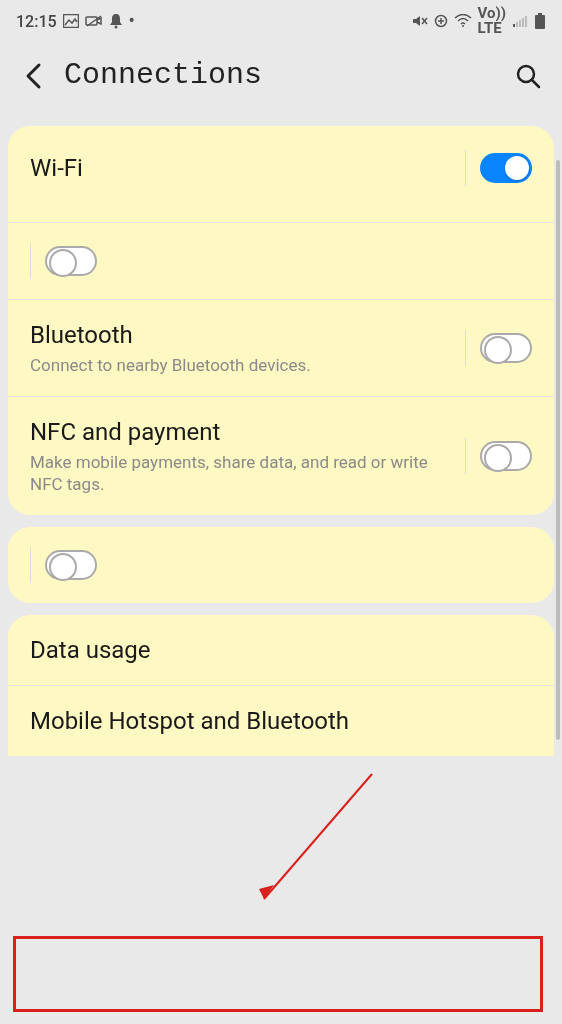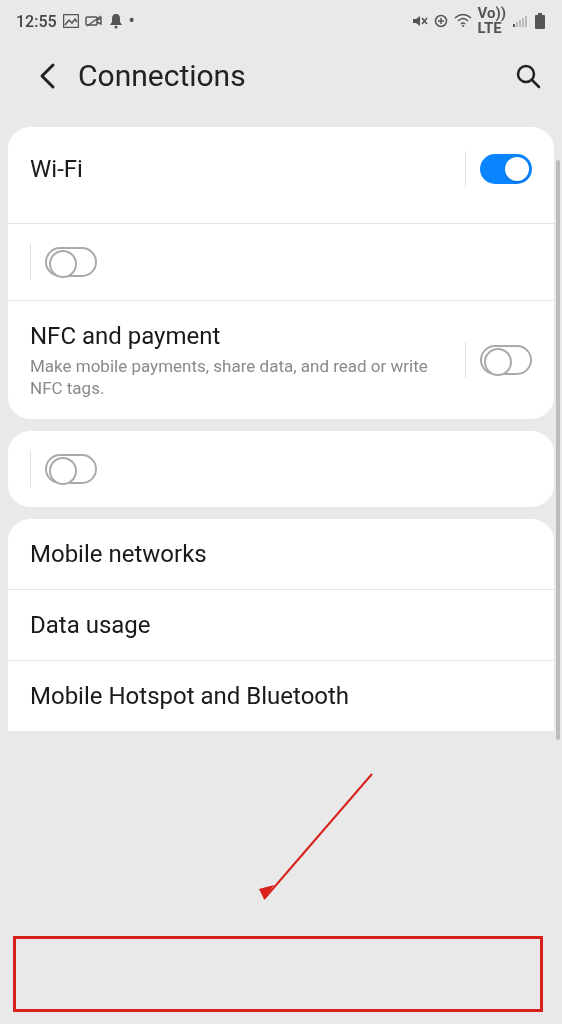--- a/index.html
+++ b/index.html
@@ -27,22 +27,23 @@
     align-items: center;
     gap: 6px;
   }
   .status-left span, .status-right span {
     display: inline-flex;
     align-items: center;
   }
   
   .header {
     display: flex;
-    align-items: center;
-    padding: 18px 18px 22px 32px;
+    align-items: flex-end;
+    padding: 18px 18px 22px 18px;
+    font-family: Liberation Mono, monospace;
   }
   .back-btn {
     width: 32px;
     height: 32px;
     display: flex;
     align-items: center;
     justify-content: center;
     cursor: pointer;
   }
   .page-title {
@@ -55,21 +56,21 @@
     margin-left: auto;
     width: 32px;
     height: 32px;
     display: flex;
     align-items: center;
     justify-content: center;
     cursor: pointer;
   }
   
   .card {
-    background: #ffffff;
+    background: #fef9c3;
     border-radius: 22px;
     margin: 12px 8px;
     padding: 0;
     overflow: hidden;
   }
   .row {
     display: flex;
     align-items: center;
     padding: 20px 22px;
     border-bottom: 1px solid #e3e3e3;
@@ -149,21 +150,21 @@
     border: 3px solid #d8201c;
     pointer-events: none;
   }
   .wifi-row { padding-top: 24px; padding-bottom: 36px; }
 </style>
 </head>
 <body>
 
 <div class="status-bar">
   <div class="status-left">
-    <span>12:55</span>
+    <span>12:15</span>
     <span>
       <svg width="16" height="14" viewBox="0 0 16 14">
           <rect x="0.5" y="0.5" width="15" height="13" rx="1" fill="none" stroke="#555" stroke-width="1.5"></rect>
           <polyline points="2,11 6,6 9,9 12,5 14,8" fill="none" stroke="#555" stroke-width="1.5"></polyline>
         </svg>
     </span>
     <span>
       <svg width="18" height="14" viewBox="0 0 18 14">
           <rect x="1" y="3" width="11" height="8" rx="1" fill="none" stroke="#555" stroke-width="1.5"></rect>
           <path d="M12 6 L16 4 V10 L12 8" fill="none" stroke="#555" stroke-width="1.5"></path>
@@ -241,41 +242,44 @@
     </div>
     <div class="divider-vert"></div>
     <div class="toggle on"></div>
   </div>
   <div class="row">
     <div class="divider-vert"></div>
     <div class="toggle off"></div>
   </div>
   <div class="row">
     <div class="row-text">
+      <div class="row-title">Bluetooth</div>
+      <div class="row-sub">Connect to nearby Bluetooth devices.</div>
+    </div>
+    <div class="divider-vert"></div>
+    <div class="toggle off"></div>
+  </div>
+  <div class="row">
+    <div class="row-text">
       <div class="row-title">NFC and payment</div>
       <div class="row-sub">Make mobile payments, share data, and read or write NFC tags.</div>
     </div>
     <div class="divider-vert"></div>
     <div class="toggle off"></div>
   </div>
 </div>
 
 <div class="card">
   <div class="row">
     <div class="divider-vert"></div>
     <div class="toggle off"></div>
   </div>
 </div>
 
 <div class="card" style="margin-bottom:0;border-bottom-left-radius:0;border-bottom-right-radius:0;">
-  <div class="row">
-    <div class="row-text">
-      <div class="row-title">Mobile networks</div>
-    </div>
-  </div>
   <div class="row">
     <div class="row-text">
       <div class="row-title">Data usage</div>
     </div>
   </div>
   <div class="row">
     <div class="row-text">
       <div class="row-title">Mobile Hotspot and Bluetooth</div>
     </div>
   </div>

